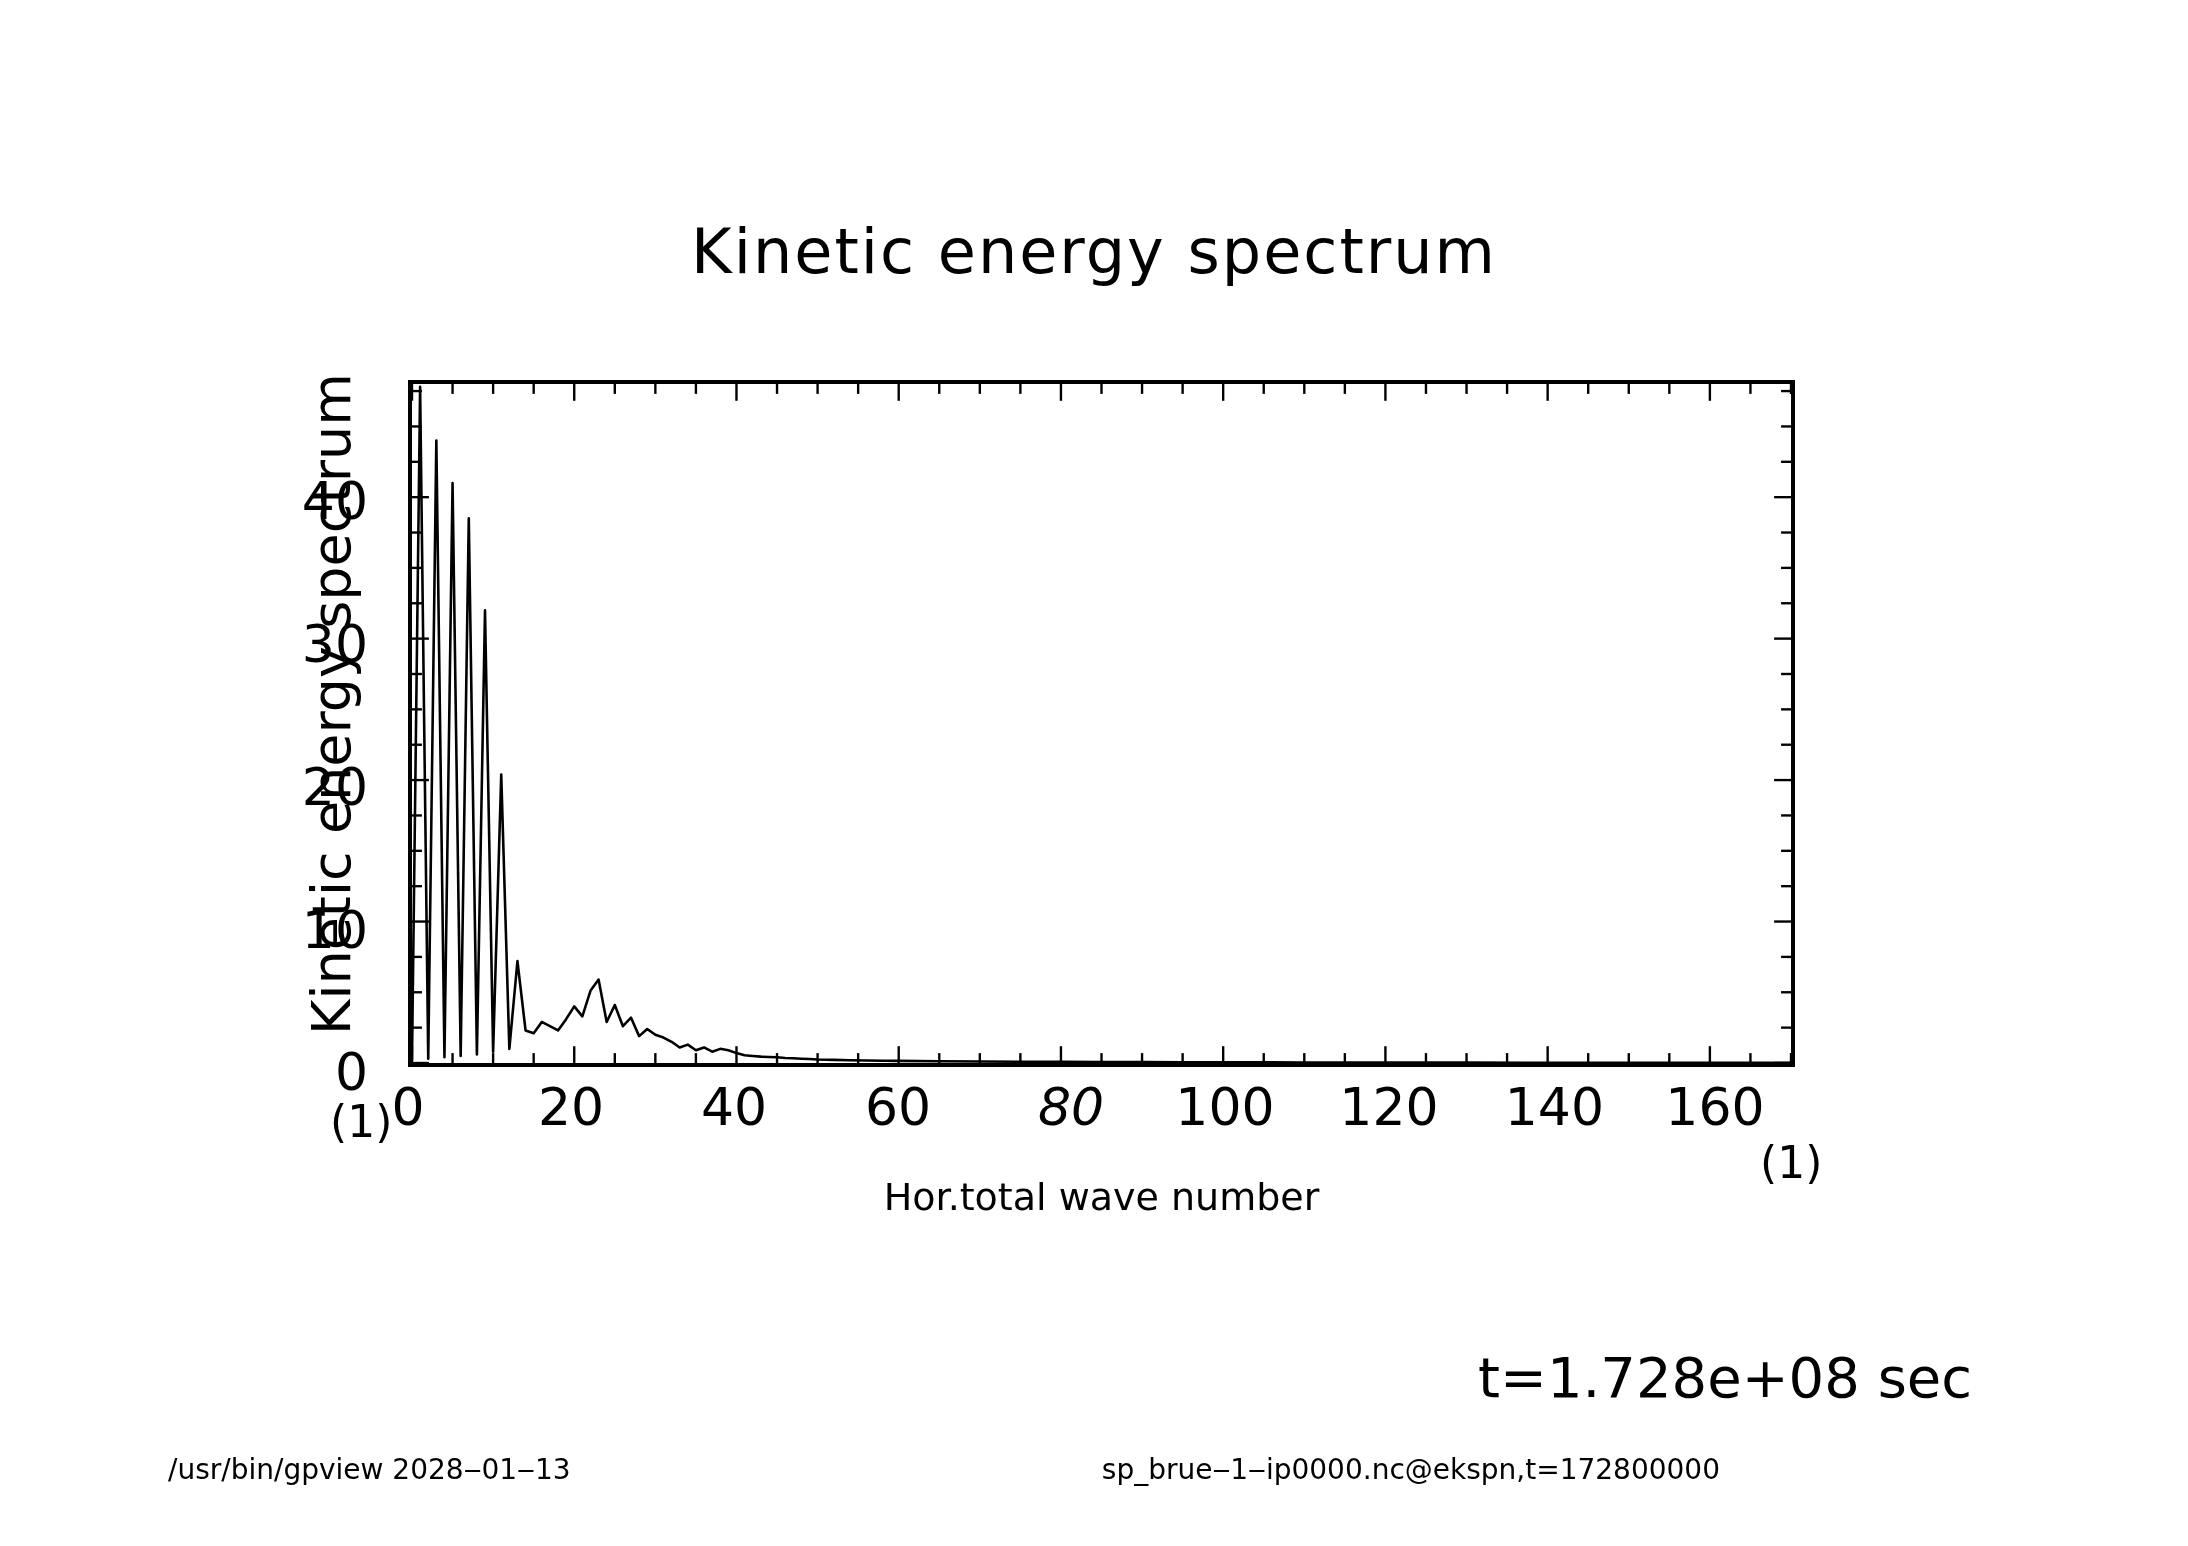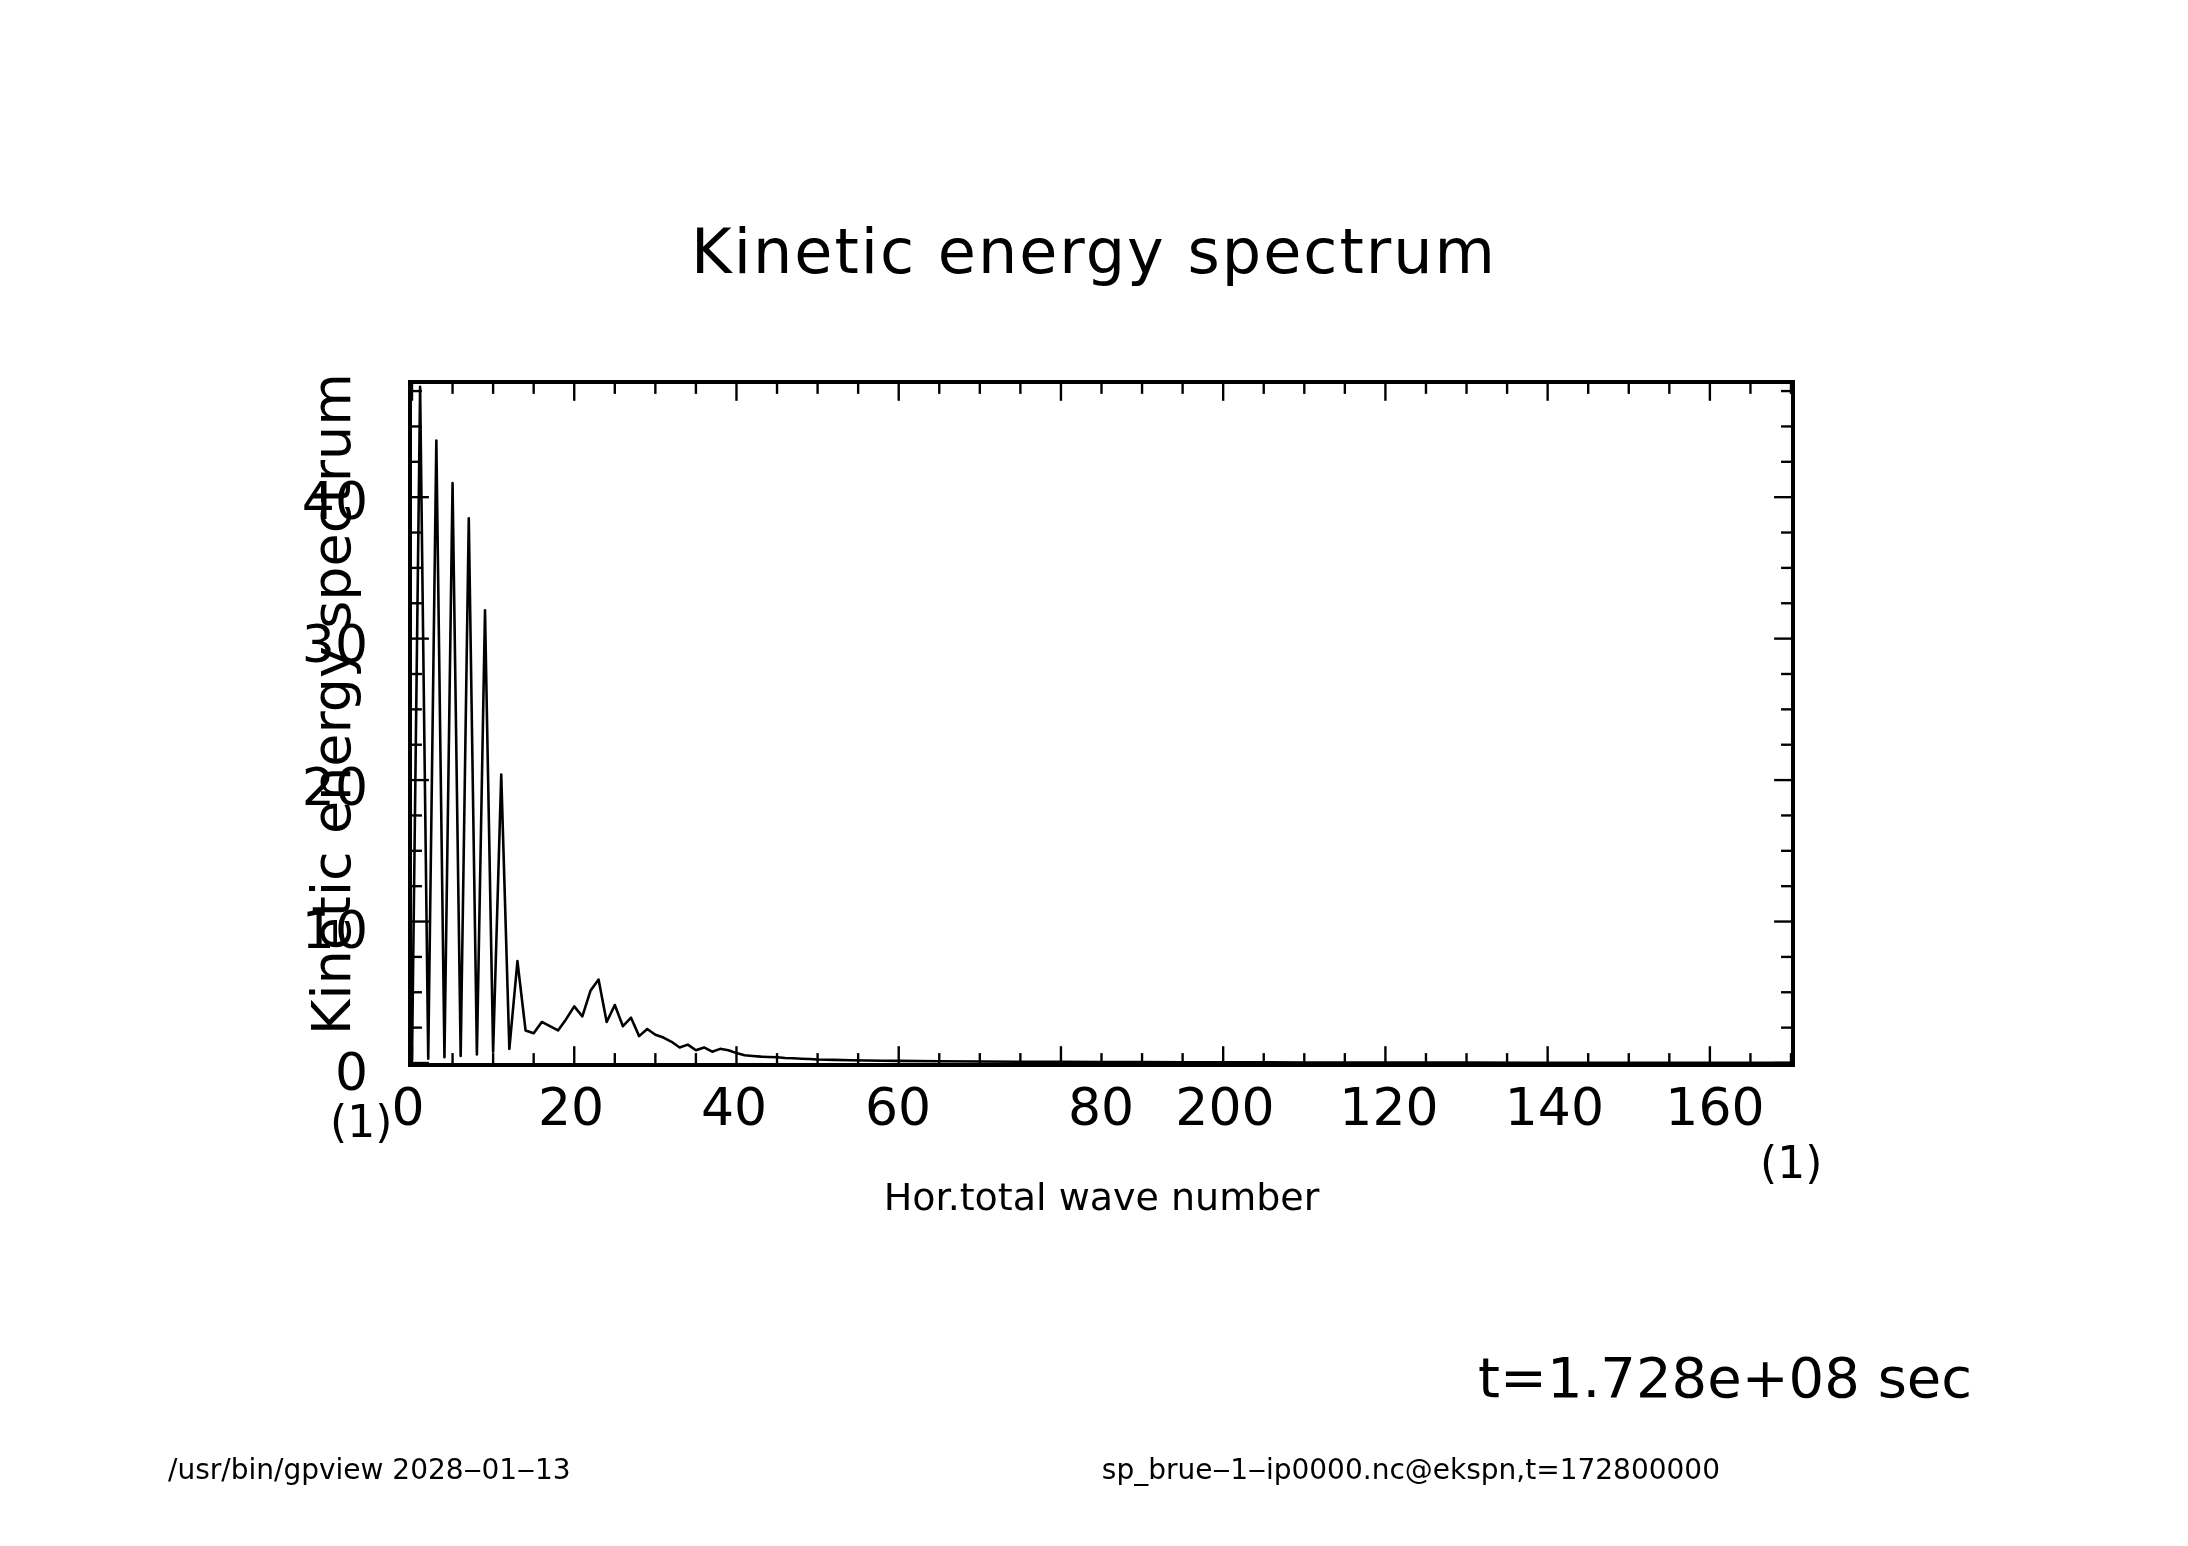--- a/index.html
+++ b/index.html
@@ -138,22 +138,22 @@
   <div class="ytick" style="left:268px; top:1042px; width:100px;">0</div>
   <div class="ytick" style="left:248px; top:900px; width:120px;">10</div>
   <div class="ytick" style="left:248px; top:757px; width:120px;">20</div>
   <div class="ytick" style="left:248px; top:614px; width:120px;">30</div>
   <div class="ytick" style="left:248px; top:471px; width:120px;">40</div>
 
   <div class="xtick" style="left:368px; top:1077px; width:80px;">0</div>
   <div class="xtick" style="left:531px; top:1077px; width:80px;">20</div>
   <div class="xtick" style="left:694px; top:1077px; width:80px;">40</div>
   <div class="xtick" style="left:858px; top:1077px; width:80px;">60</div>
-  <div class="xtick" style="left:1061px; top:1077px; width:80px;">80</div>
-  <div class="xtick" style="left:1173px; top:1077px; width:104px;">200</div>
+  <div class="xtick" style="left:1031px; top:1077px; width:80px;font-style:italic;">80</div>
+  <div class="xtick" style="left:1173px; top:1077px; width:104px;">100</div>
   <div class="xtick" style="left:1337px; top:1077px; width:104px;">120</div>
   <div class="xtick" style="left:1500px; top:1077px; width:104px;text-align:right;">140</div>
   <div class="xtick" style="left:1663px; top:1077px; width:104px;">160</div>
 
   <div class="unit-left">(1)</div>
   <div class="unit-right">(1)</div>
 
   <div class="annot-time">t=1.728e+08 sec</div>
 
   <div class="footer-left">/usr/bin/gpview  2028‒01‒13</div>

